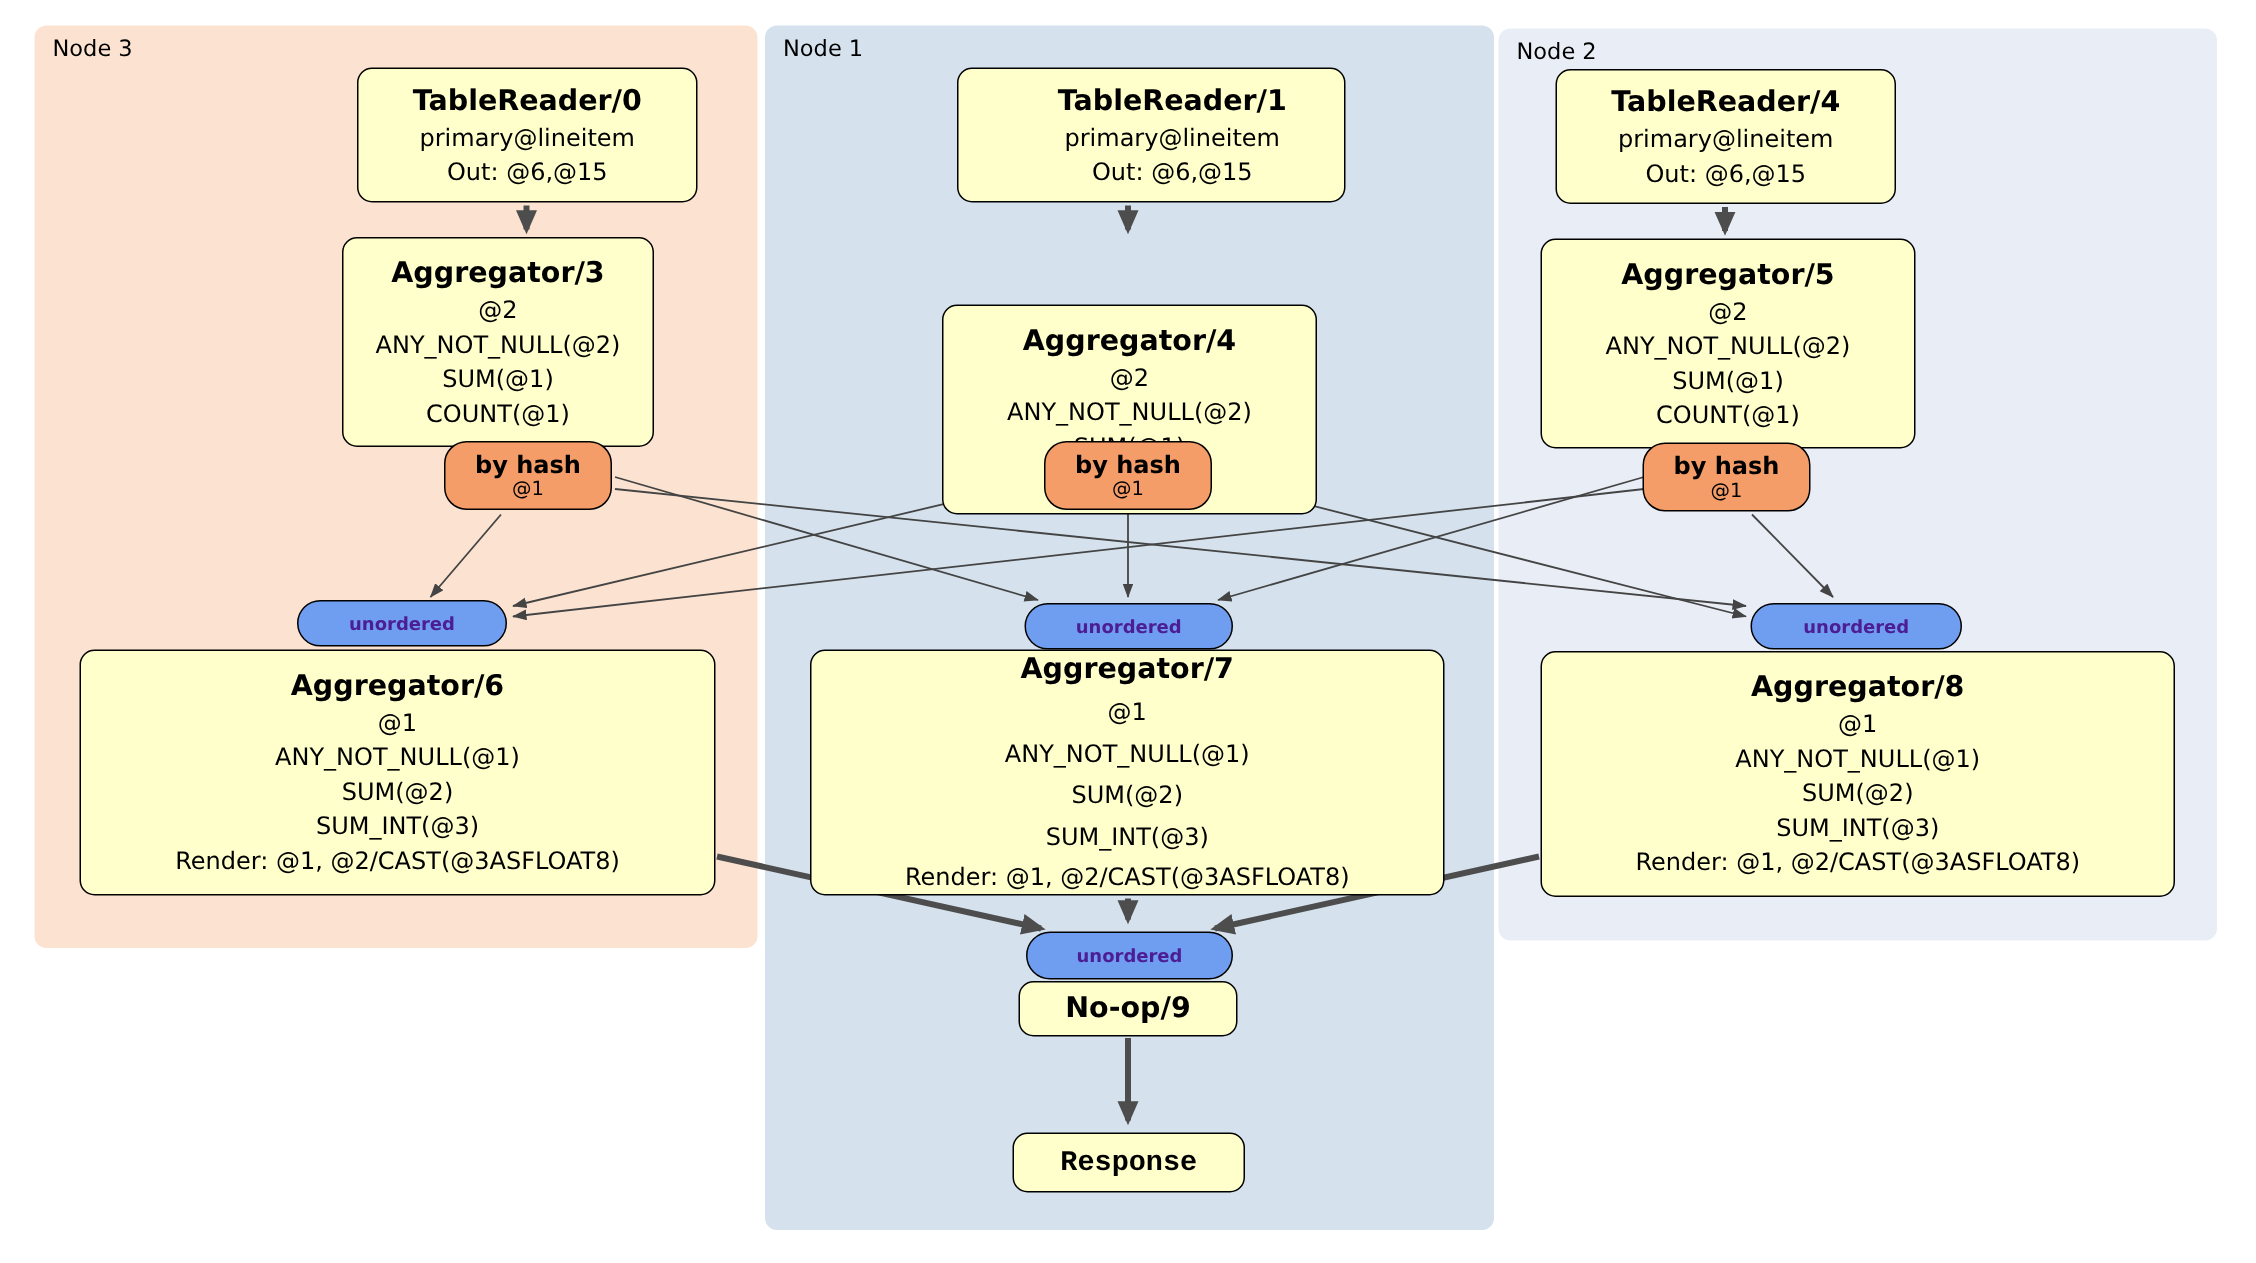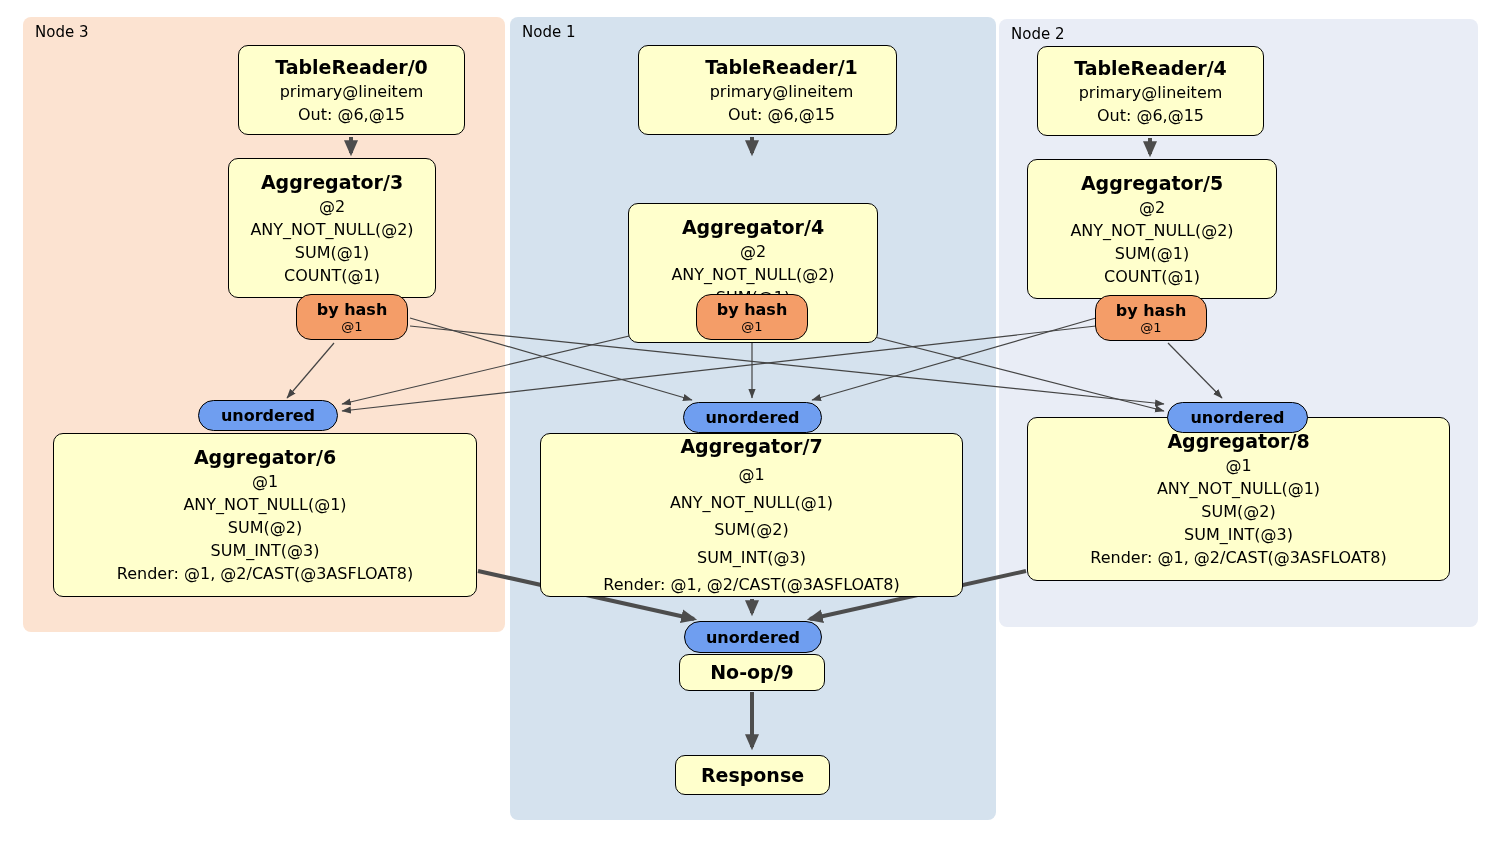--- a/index.html
+++ b/index.html
@@ -18,21 +18,21 @@
   .box-line{font-size:16px;line-height:23px;color:#000;}
 
   .router{position:absolute;z-index:11;background:#f49d68;border:1.5px solid #000;border-radius:15px;
           display:flex;flex-direction:column;justify-content:center;align-items:center;
           box-sizing:border-box;}
   .router-label{font-weight:bold;font-size:16px;line-height:19px;color:#000;}
   .router-detail{font-size:13px;line-height:16px;color:#000;}
 
   .sync{position:absolute;z-index:11;background:#6f9ef0;border:1.5px solid #000;border-radius:16px;
         display:flex;justify-content:center;align-items:center;box-sizing:border-box;}
-  .sync-label{font-weight:bold;font-size:16px;color:#000000;}
+  .sync-label{font-weight:bold;font-size:12px;color:#4c1d95;}
 </style>
 </head>
 <body>
 
 <div id="canvas">
 
   <div class="region" style="left:23px;top:17px;width:482px;height:615px;background:#fce3d1;">
     <div class="region-label">Node 3</div>
   </div>
   <div class="region" style="left:510px;top:17px;width:486px;height:803px;background:#d5e2ee;">
@@ -155,34 +155,34 @@
 
   <div class="router" style="left:1095px;top:295px;width:112px;height:46px;">
     <div class="router-label">by hash</div>
     <div class="router-detail">@1</div>
   </div>
 
   <div class="sync" style="left:1167px;top:402px;width:141px;height:31px;">
     <div class="sync-label">unordered</div>
   </div>
 
-  <div class="box" style="left:1027px;top:417px;width:423px;height:164px;">
+  <div class="box" style="left:1027px;top:434px;width:423px;height:164px;">
     <div class="box-title">Aggregator/8</div>
     <div class="box-line">@1</div>
     <div class="box-line">ANY_NOT_NULL(@1)</div>
     <div class="box-line">SUM(@2)</div>
     <div class="box-line">SUM_INT(@3)</div>
     <div class="box-line">Render: @1, @2/CAST(@3ASFLOAT8)</div>
   </div>
 
   <div class="sync" style="left:684px;top:621px;width:138px;height:32px;">
     <div class="sync-label">unordered</div>
   </div>
 
   <div class="box" style="left:679px;top:654px;width:146px;height:37px;">
     <div class="box-title">No-op/9</div>
   </div>
 
-  <div class="box" style="left:675px;top:755px;width:155px;height:40px;">
+  <div class="box" style="left:675px;top:755px;width:155px;height:40px;font-family:Liberation Mono, monospace;">
     <div class="box-title">Response</div>
   </div>
 
 </div>
 
 </body></html>

